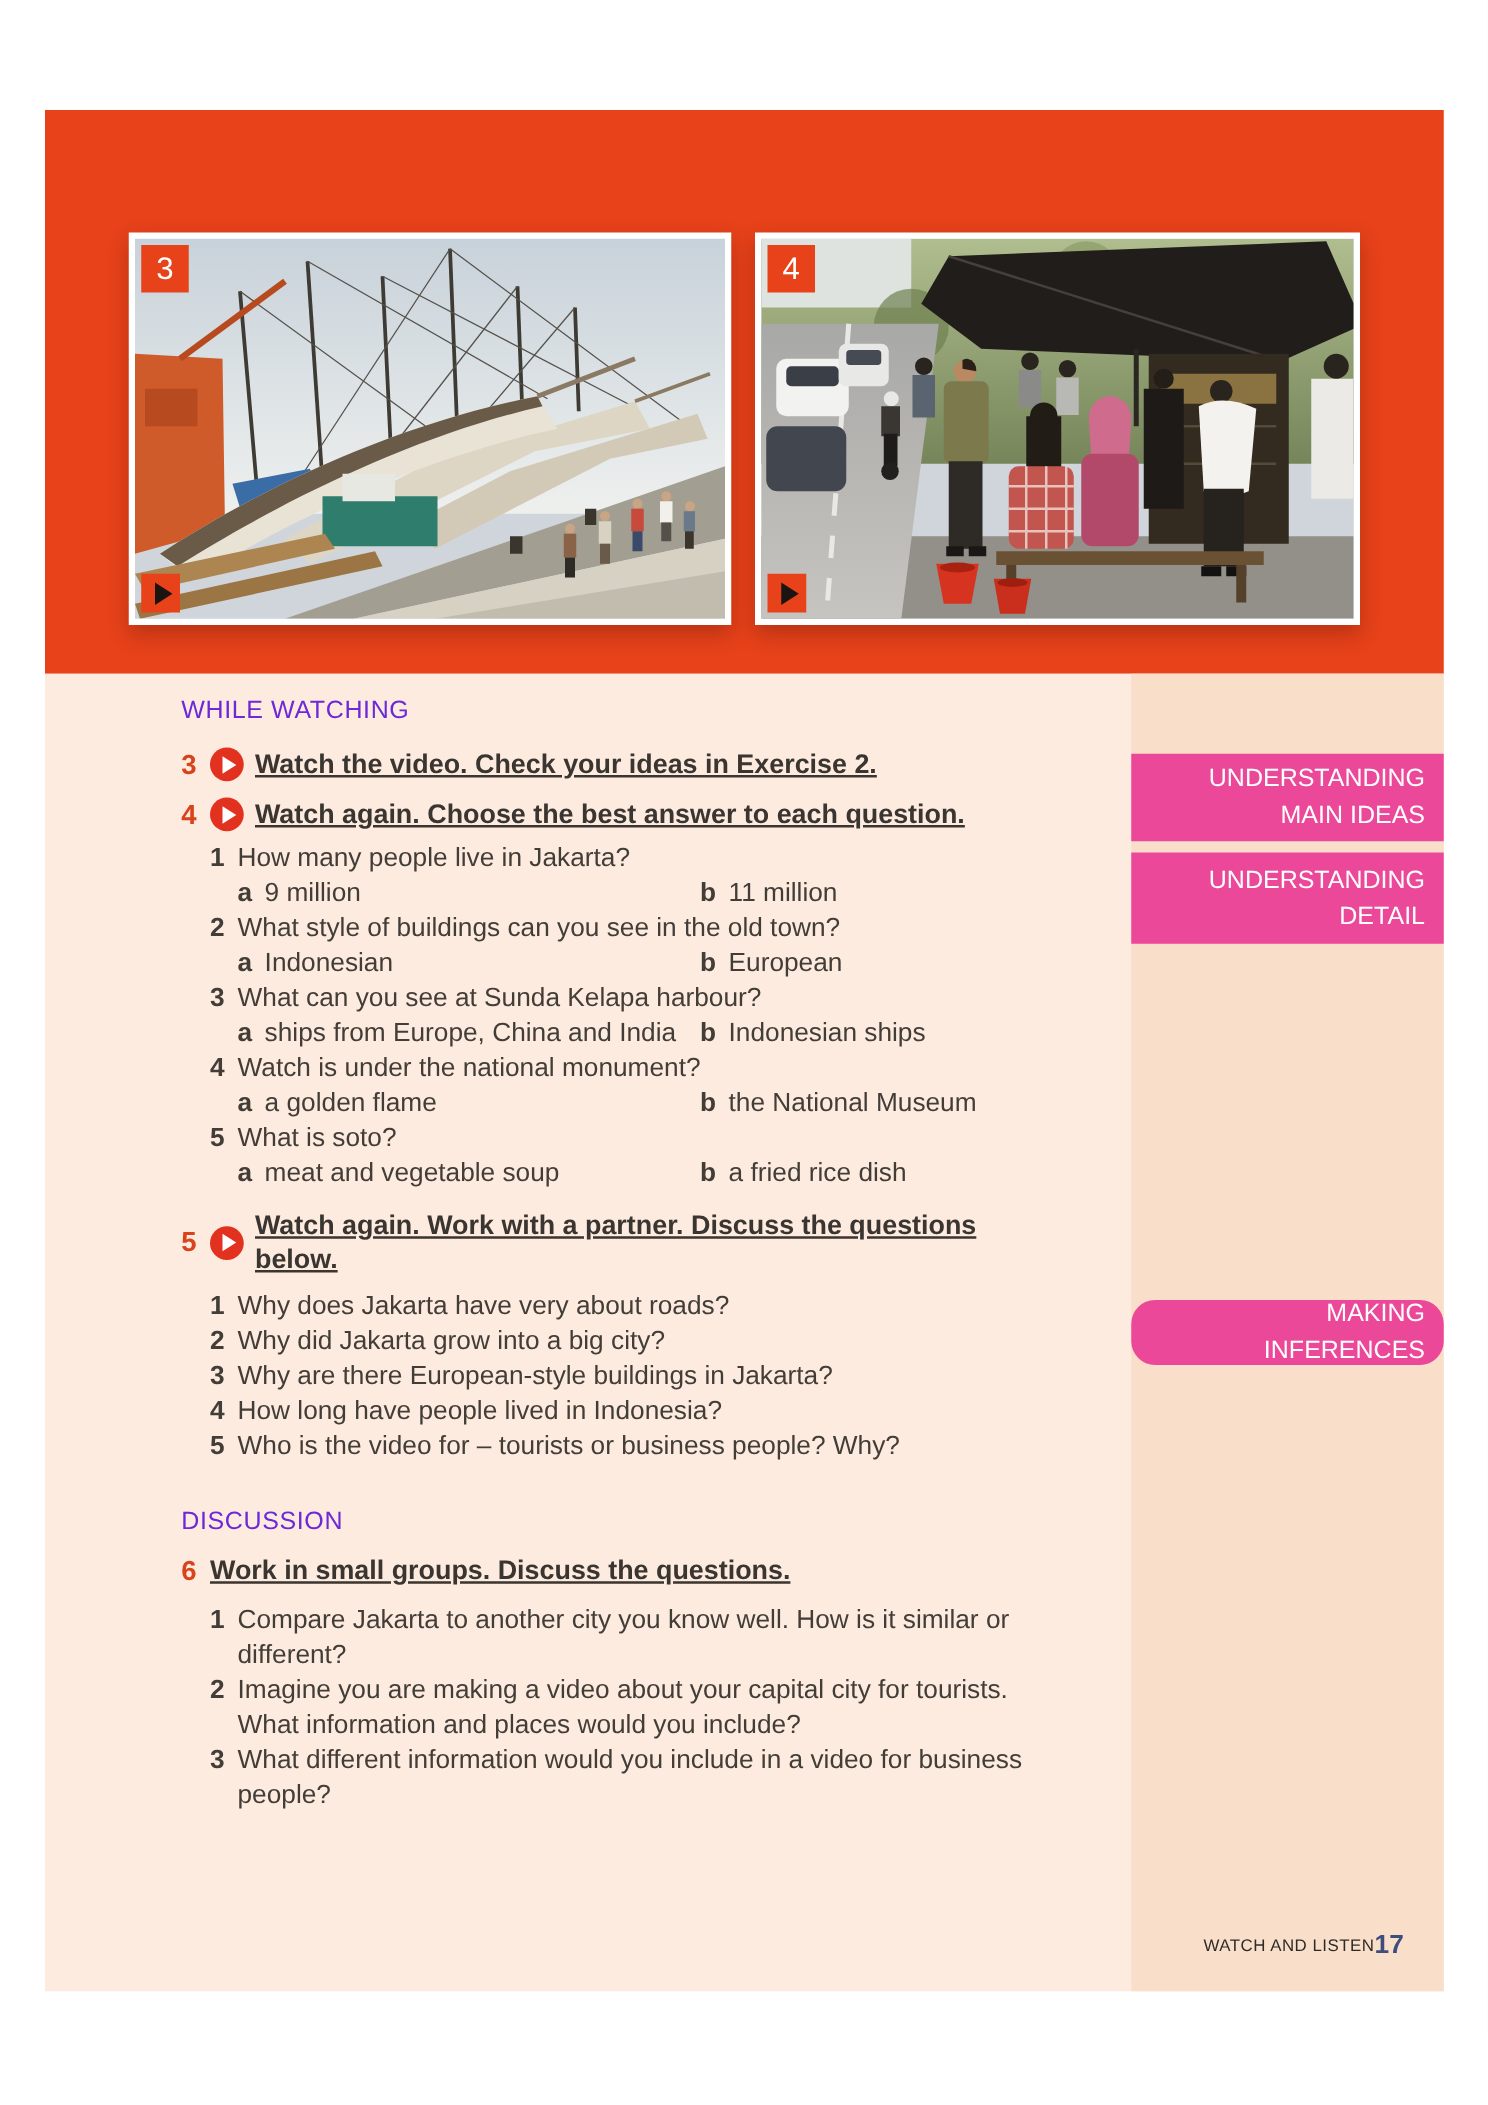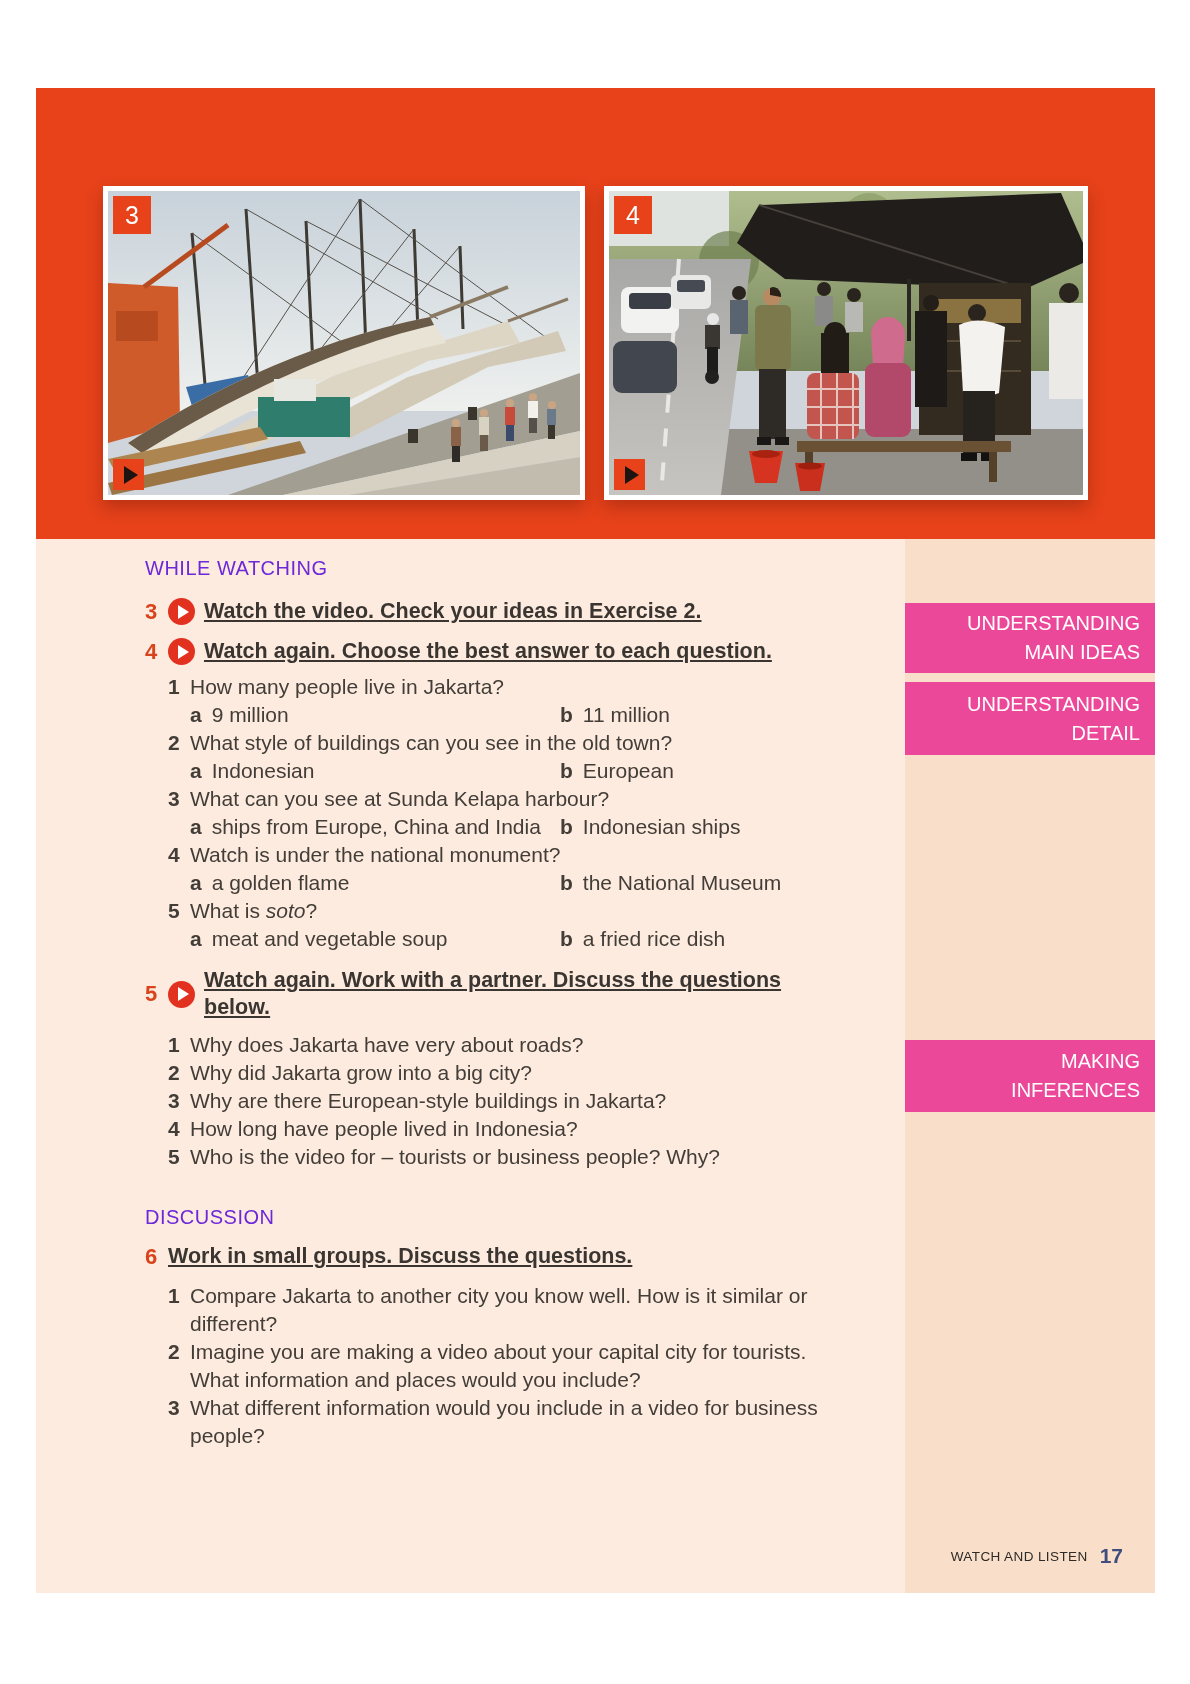--- a/index.html
+++ b/index.html
@@ -39,38 +39,38 @@
                  border-top:7px solid transparent;border-bottom:7px solid transparent;margin-left:3px;}
   .ex-text{font-weight:bold;color:#3a3531;font-size:21.5px;line-height:27px;text-decoration:underline;}
 
   .mcq{margin:8px 0 0 23px;}
   .q-row{display:flex;gap:9px;font-size:21px;line-height:28px;}
   .q-num{font-weight:bold;min-width:13px;}
   .opts{display:flex;margin-left:22px;font-size:21px;line-height:28px;}
   .opt-a{width:370px;display:flex;gap:10px;}
   .opt-b{display:flex;gap:10px;}
   .opt-letter{font-weight:bold;}
-  .italic{font-style:italic;}
+  .italic{}
 
   .q-list{margin:10px 0 0 23px;}
   .gap-above{margin-top:14px;}
   .dq-text{width:630px;}
   .ex6-row{margin-top:0;}
 
   
   .side-box{position:absolute;left:905px;width:250px;background:#ec4899;color:#ffffff;
             display:flex;flex-direction:column;justify-content:center;align-items:flex-end;
             padding-right:15px;box-sizing:border-box;font-size:20px;line-height:29px;text-align:right;}
   .side-box-1{top:603px;height:70px;}
   .side-box-2{top:682px;height:73px;}
-  .side-box-3{top:1040px;height:72px;}
+  .side-box-3{top:1040px;height:52px;border-radius:19px;}
 
   
   .footer{position:absolute;left:905px;top:1544px;width:218px;display:flex;align-items:center;
-          justify-content:flex-end;gap:12px;}
+          justify-content:flex-end;}
   .footer-label{font-size:13.5px;letter-spacing:.4px;color:#2e2a28;}
   .footer-page{font-size:21px;color:#3f4d7d;font-weight:bold;}
 </style>
 </head>
 <body>
 
 <div class="page">
 
   <div class="band">
 

